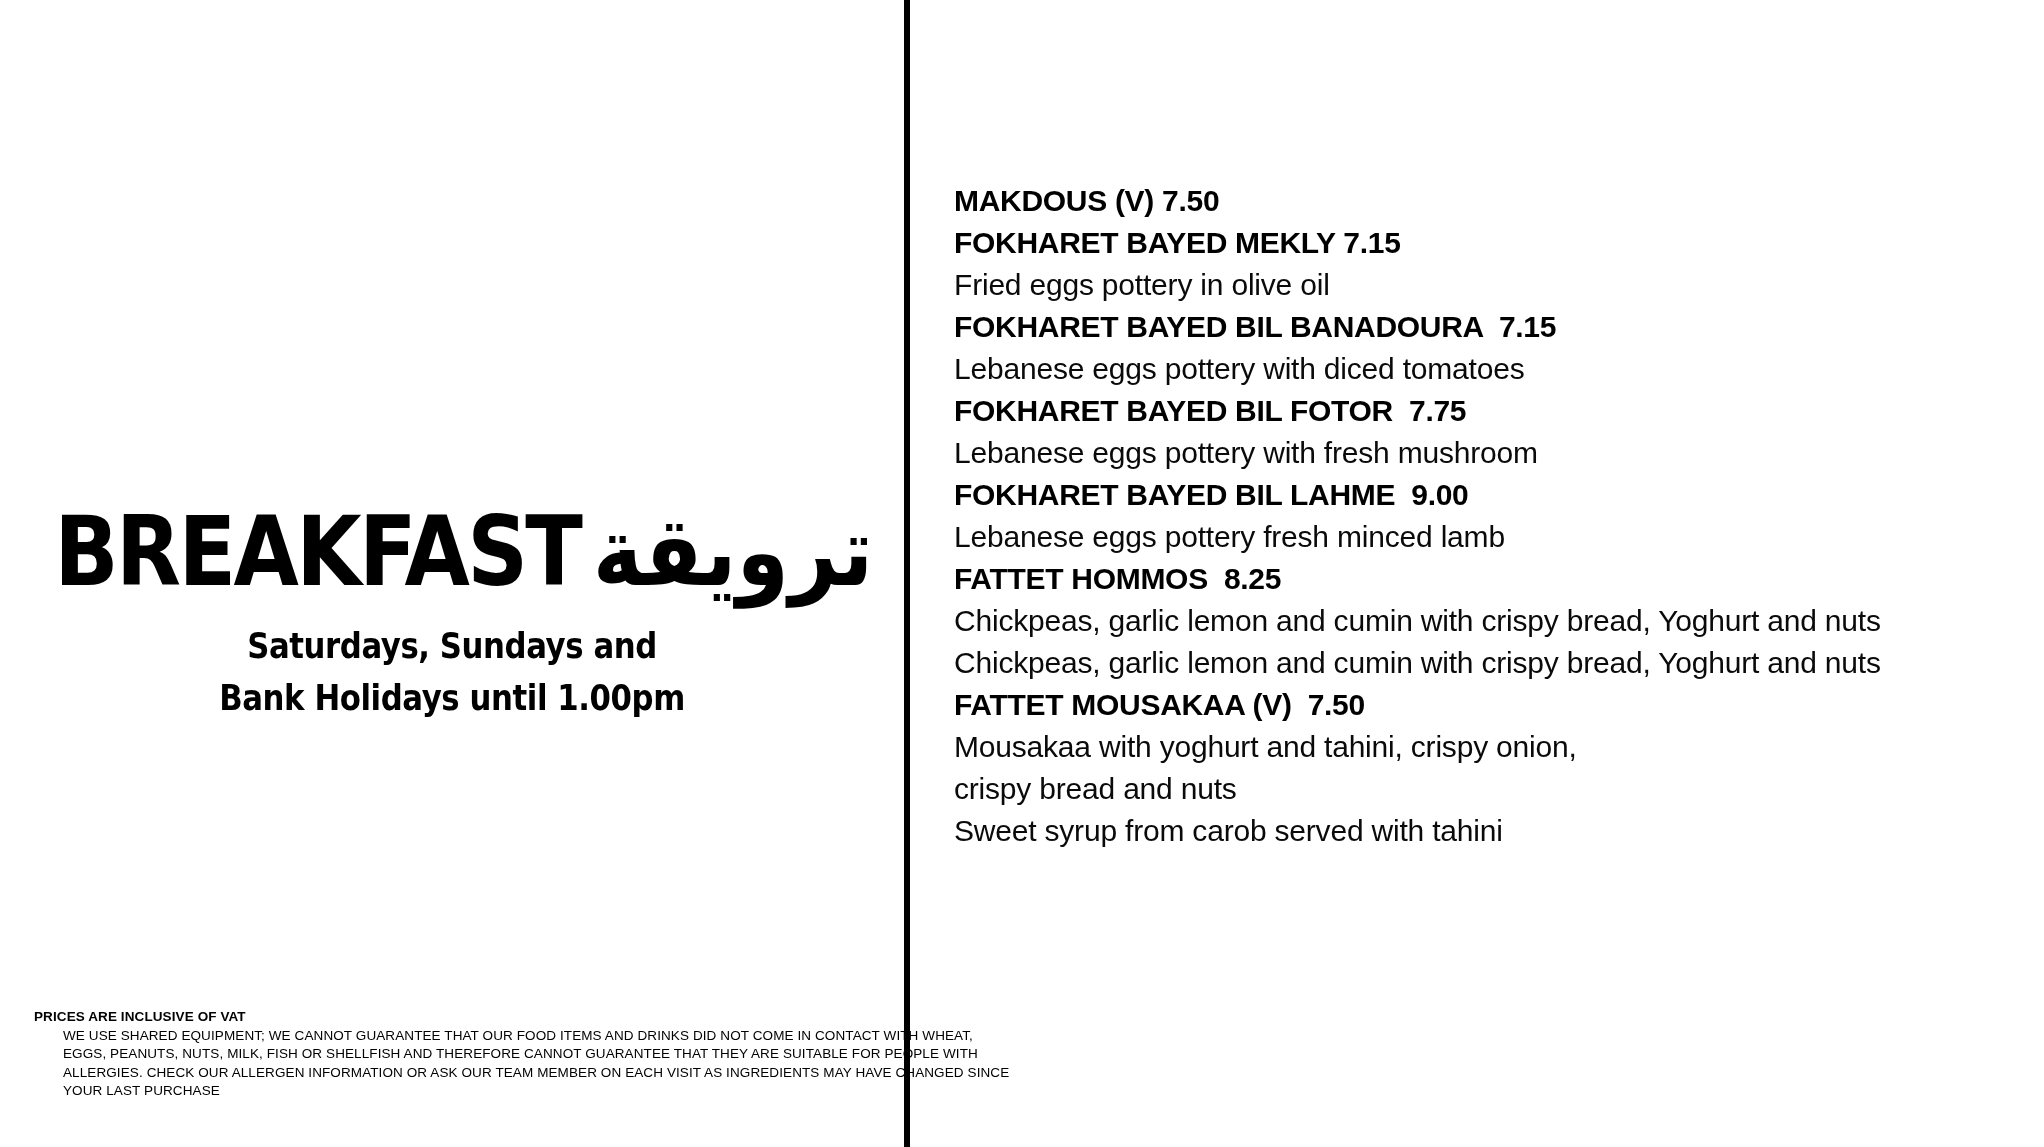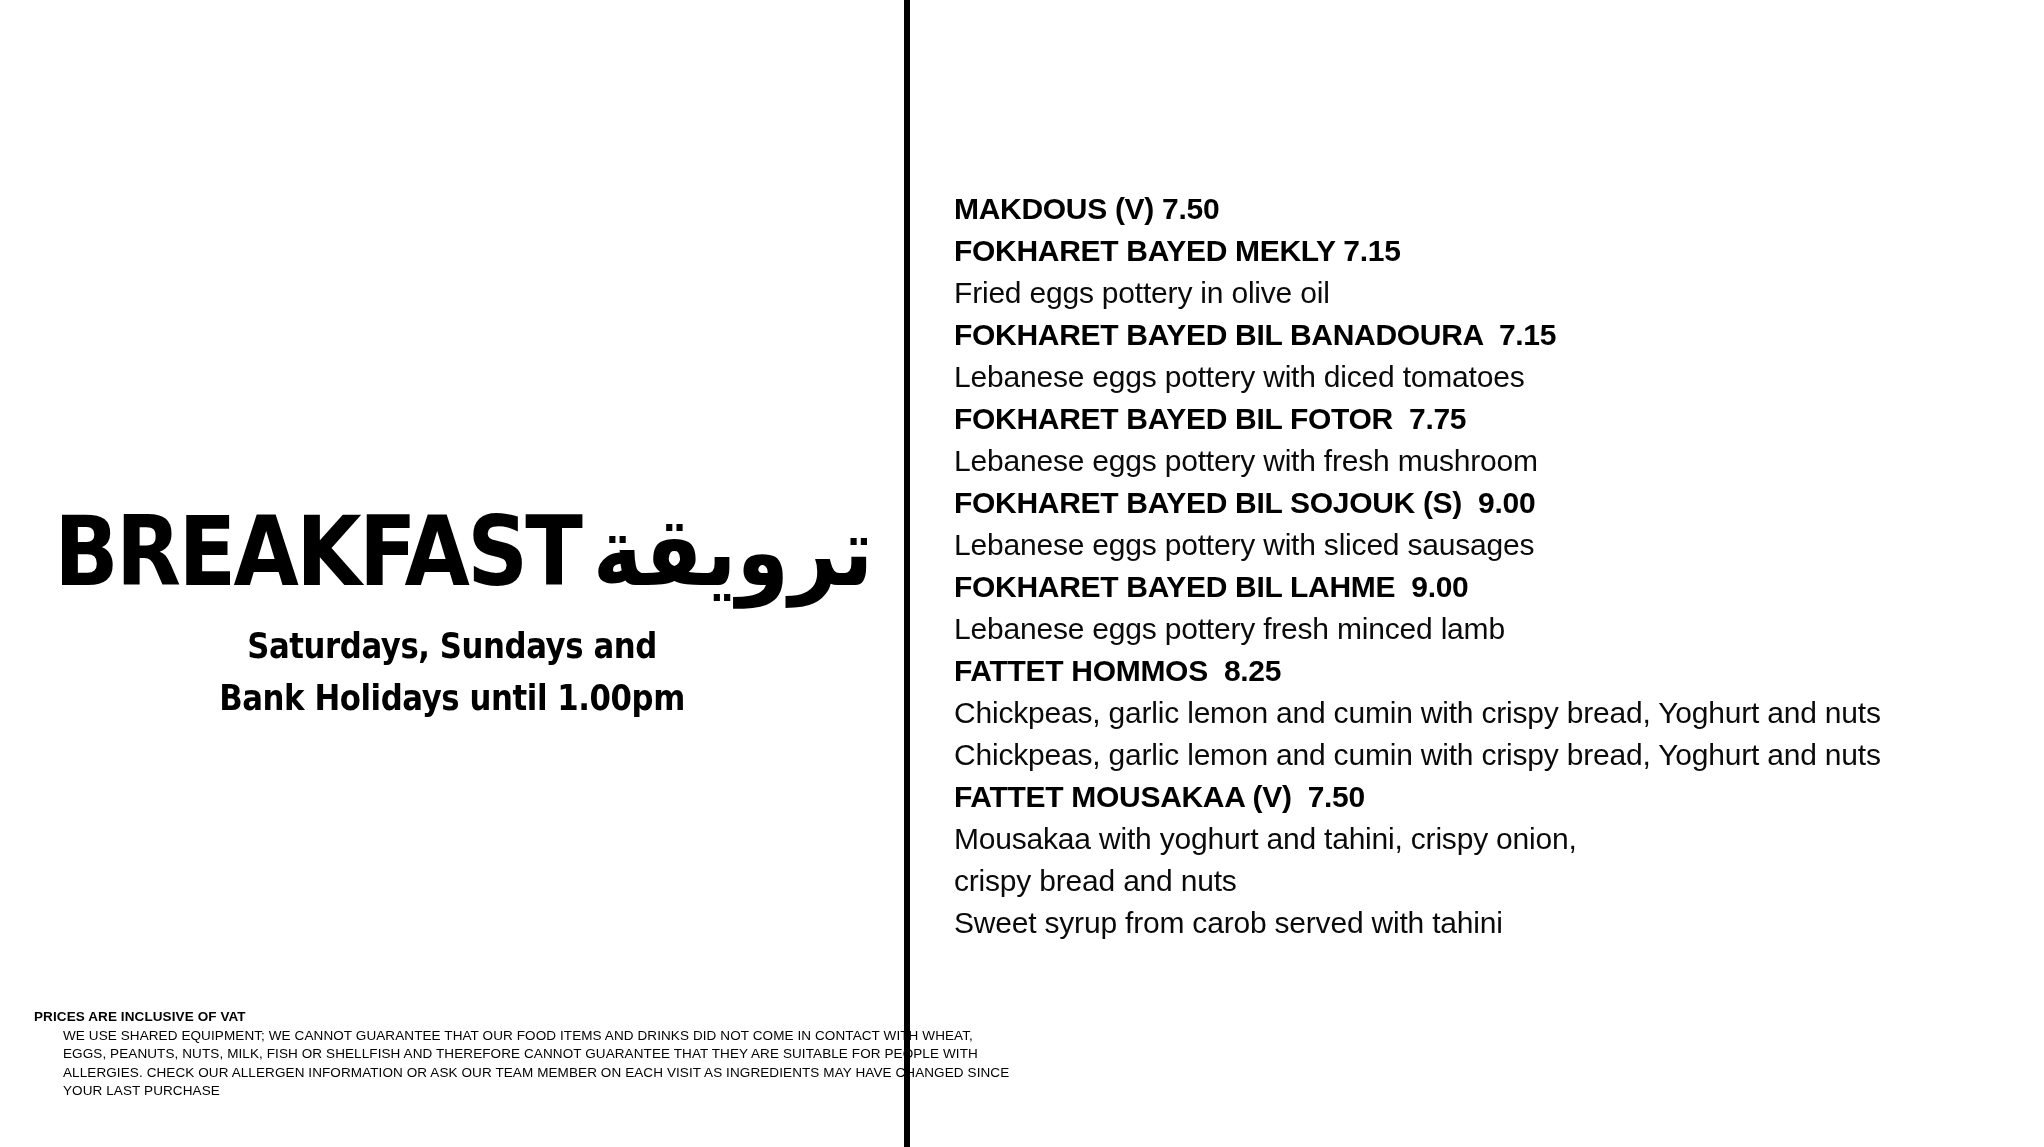--- a/index.html
+++ b/index.html
@@ -74,21 +74,21 @@
     line-height: 18.5px;
     letter-spacing: 0.1px;
     white-space: pre;
     margin-left: 29px;
   }
 
   
   .right-panel {
     position: absolute;
     left: 954px;
-    top: 188px;
+    top: 180px;
     width: 1070px;
   }
   .item-title {
     font-weight: bold;
     font-size: 30px;
     line-height: 42px;
     letter-spacing: -0.3px;
     white-space: pre; 
   }
   .item-desc {
@@ -137,24 +137,20 @@
   <div class="menu-item">
     <div class="item-title"><span>FOKHARET BAYED BIL BANADOURA</span><span>  </span><span>7.15</span></div>
     <div class="item-desc">Lebanese eggs pottery with diced tomatoes</div>
   </div>
 
   <div class="menu-item">
     <div class="item-title"><span>FOKHARET BAYED BIL FOTOR</span><span>  </span><span>7.75</span></div>
     <div class="item-desc">Lebanese eggs pottery with fresh mushroom</div>
   </div>
 
-  <div class="menu-item">
-    <div class="item-title"><span>FOKHARET BAYED BIL SOJOUK (S)</span><span>  </span><span>9.00</span></div>
-    <div class="item-desc">Lebanese eggs pottery with sliced sausages</div>
-  </div>
 
   <div class="menu-item">
     <div class="item-title"><span>FOKHARET BAYED BIL LAHME</span><span>  </span><span>9.00</span></div>
     <div class="item-desc">Lebanese eggs pottery fresh minced lamb</div>
   </div>
 
   <div class="menu-item">
     <div class="item-title"><span>FATTET HOMMOS</span><span>  </span><span>8.25</span></div>
     <div class="item-desc">Chickpeas, garlic lemon and cumin with crispy bread, Yoghurt and nuts</div>
   </div>

